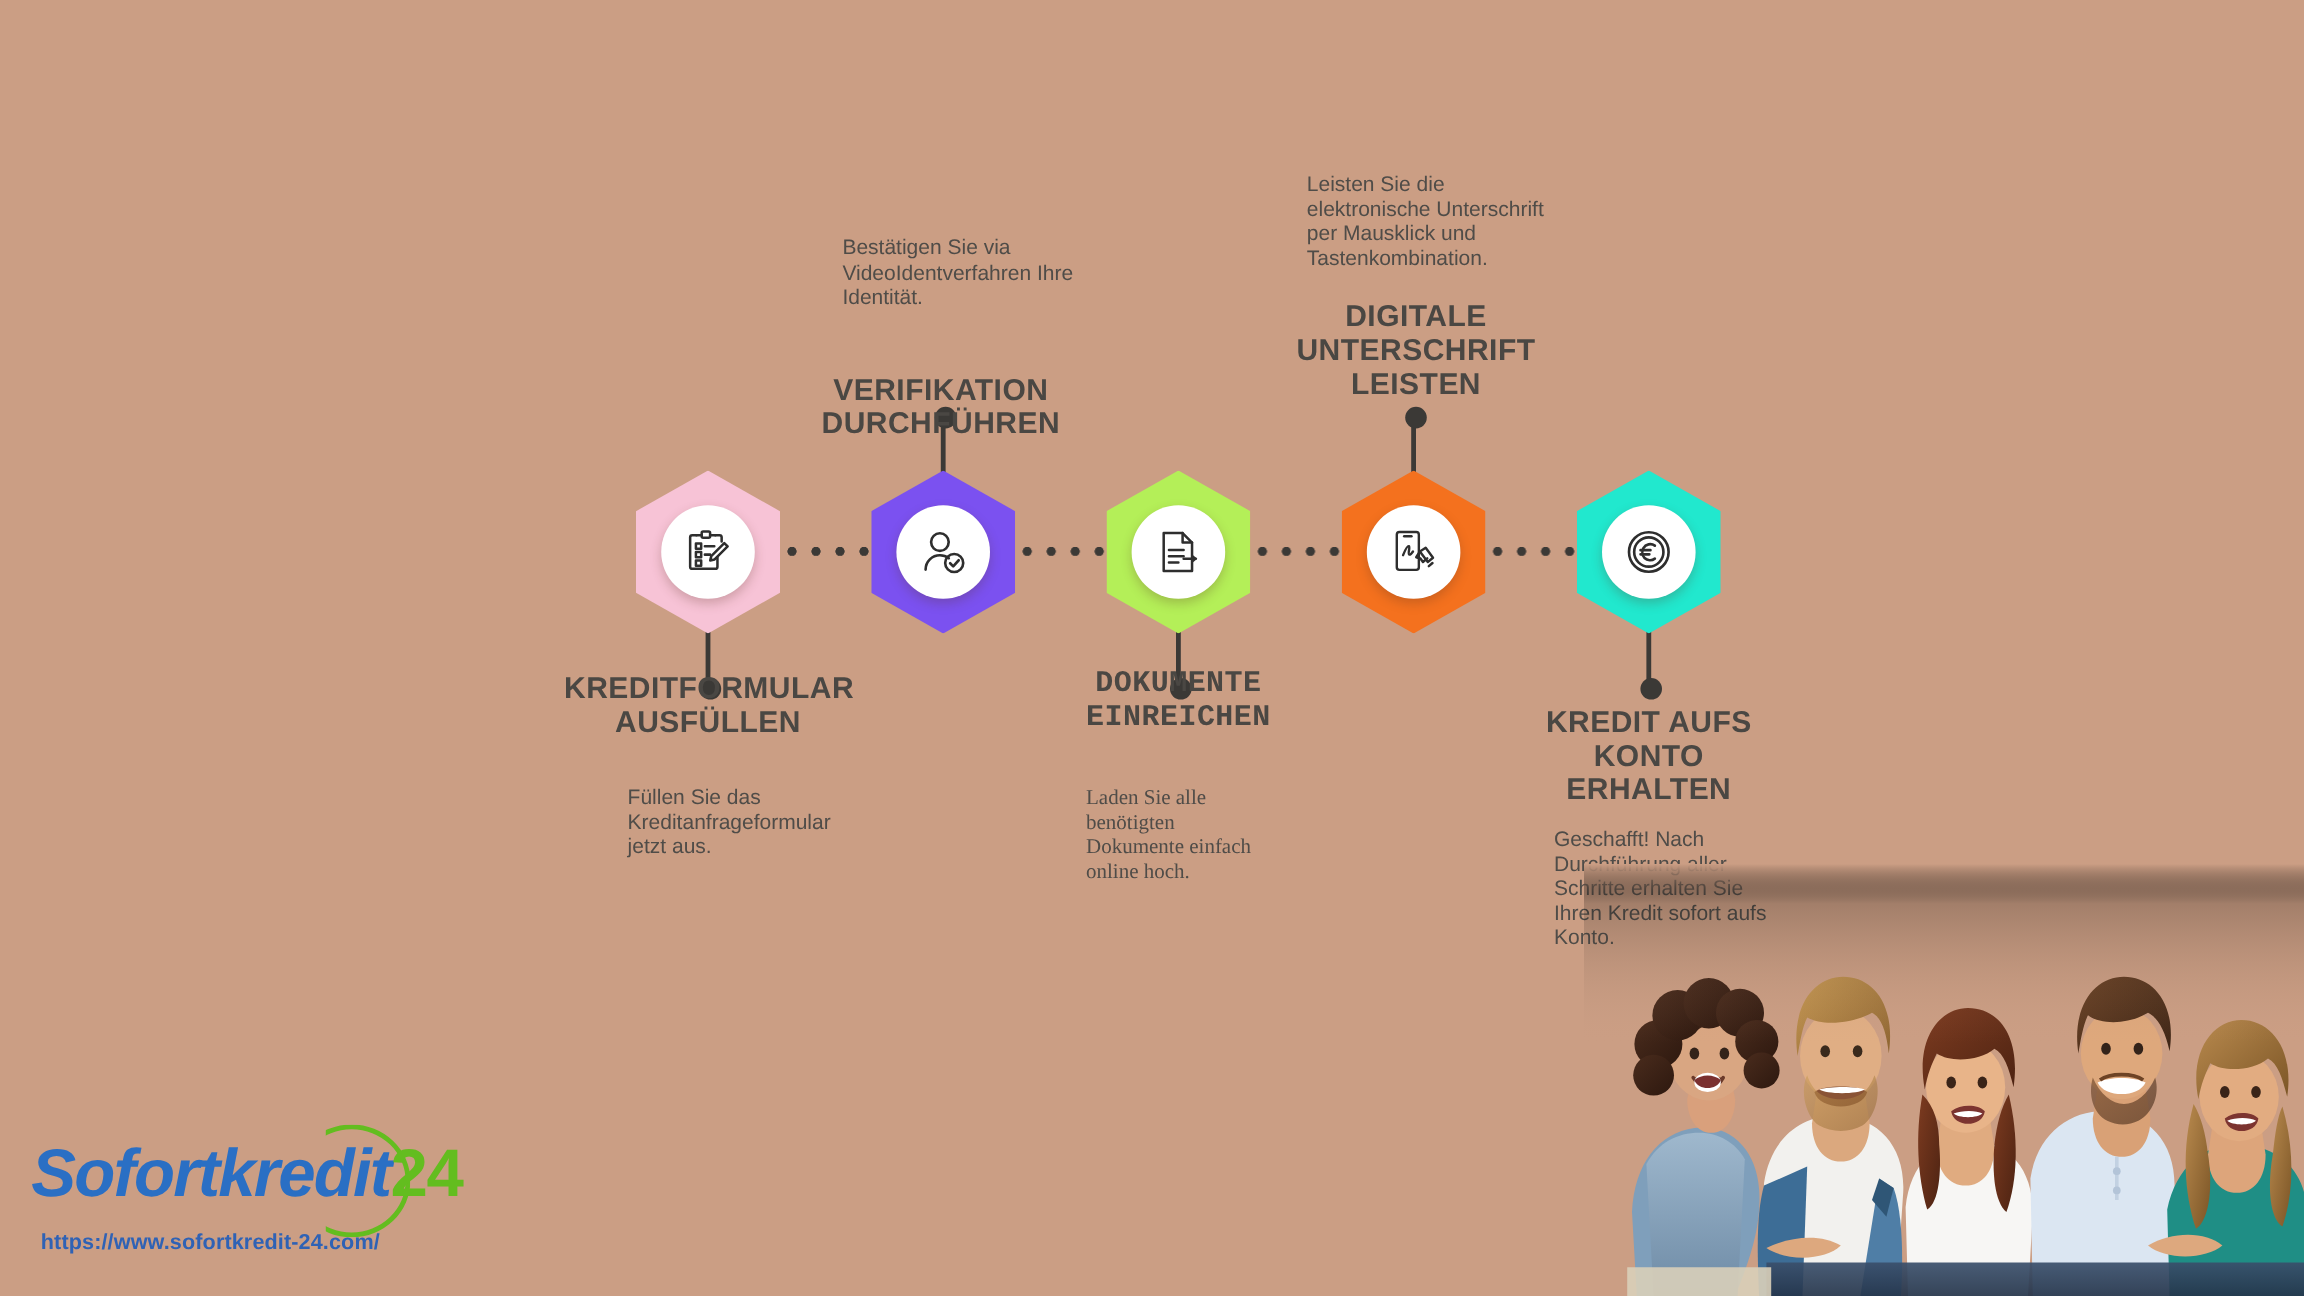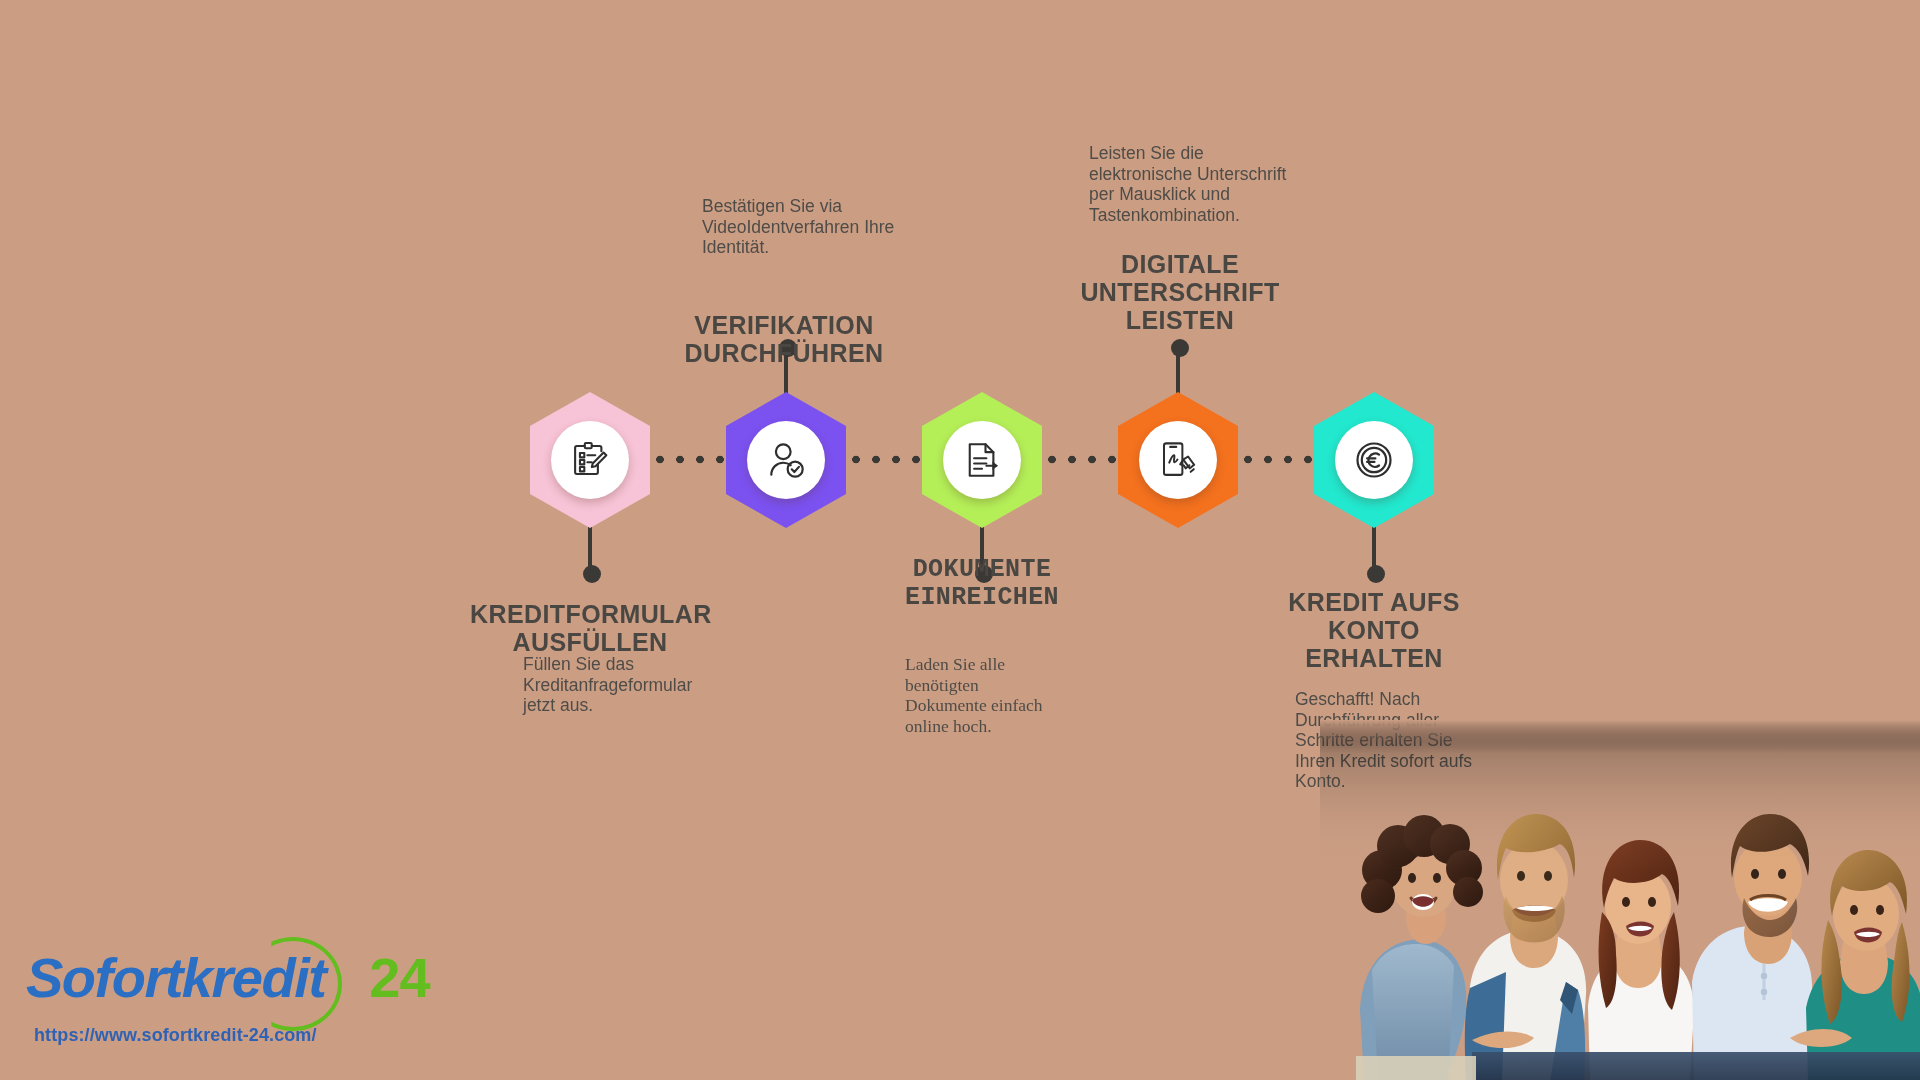--- a/index.html
+++ b/index.html
@@ -117,21 +117,21 @@
     position: absolute;
     left: 4px;
     top: 20px;
     font-size: 56px;
     font-weight: bold;
     font-style: italic;
     letter-spacing: -1.5px;
     white-space: nowrap;
   }
   .logo-main { color: #2a6fc4; font-style: italic; }
-  .logo-24 { color: #63bd1f; font-style: normal; letter-spacing: -1px; margin-left: 44px; }
+  .logo-24 { color: #63bd1f; font-style: normal; letter-spacing: -1px; }
   .logo-arc {
     position: absolute;
     left: 222px;
     top: 12px;
     width: 90px;
     height: 86px;
     border: 4px solid #63bd1f;
     border-radius: 50%;
     clip-path: polygon(28% 0%, 100% 0%, 100% 100%, 28% 100%, 28% 78%, 60% 78%, 60% 22%, 28% 22%);
   }
@@ -256,21 +256,21 @@
             <circle cx="24" cy="24" r="18"></circle>
             <circle cx="24" cy="24" r="13.3"></circle>
             <path d="M29.5 18.2a7.2 7.2 0 0 0-10.4 2.3c-1.6 3-1.2 6.8 1 8.9a7.2 7.2 0 0 0 9.4.6"></path>
             <path d="M16.5 22.3h9M16.5 26.1h8"></path>
           </svg>
         </span>
       </div>
     </div>
   </div>
 
-  <div class="step-title" style="left:470px; top:600px; width:240px;">KREDITFORMULAR
+  <div class="step-title" style="left:470px; top:560px; width:240px;">KREDITFORMULAR
 AUSFÜLLEN</div>
   <div class="step-desc" style="left:523px; top:654px; width:230px;">Füllen Sie das
 Kreditanfrageformular
 jetzt aus.</div>
 
   <div class="step-desc" style="left:702px; top:196px; width:260px;">Bestätigen Sie via
 VideoIdentverfahren Ihre
 Identität.</div>
   <div class="step-title" style="left:664px; top:277px; width:240px;margin-top:34px;">VERIFIKATION
 DURCHFÜHREN</div>

